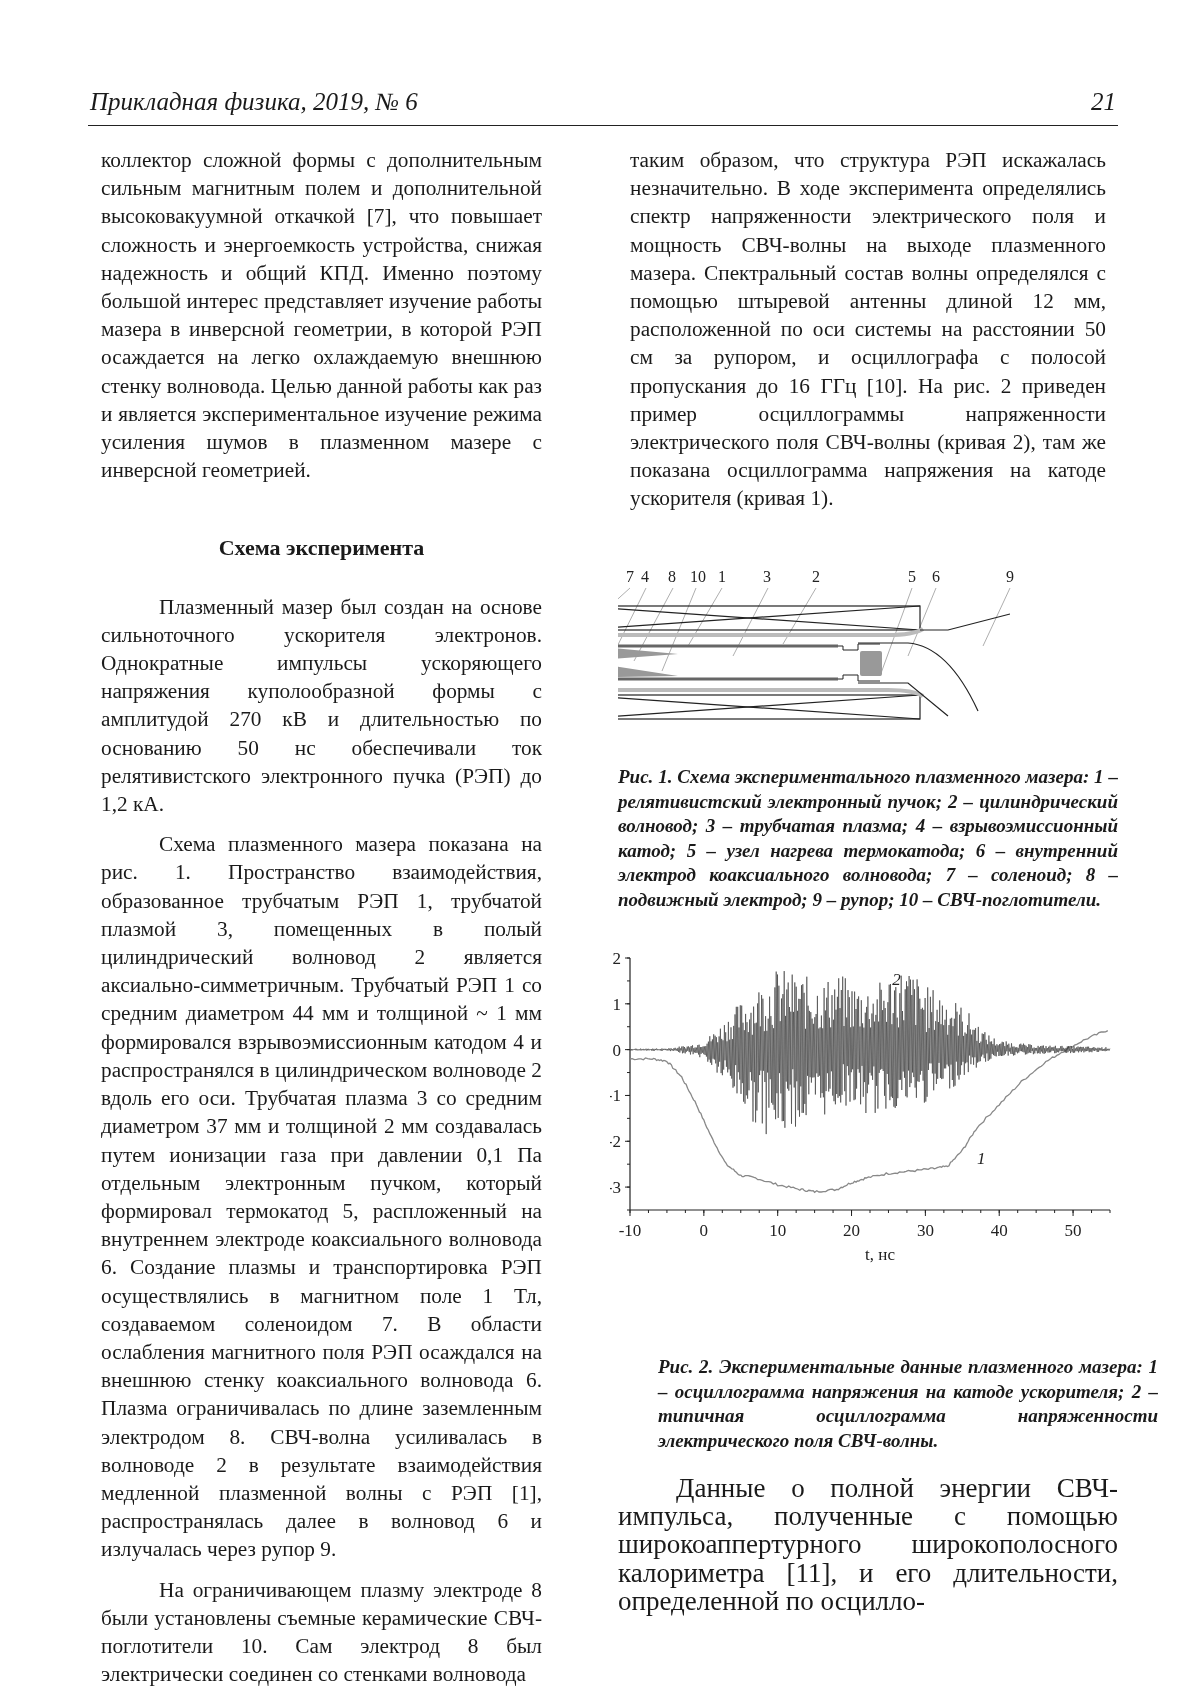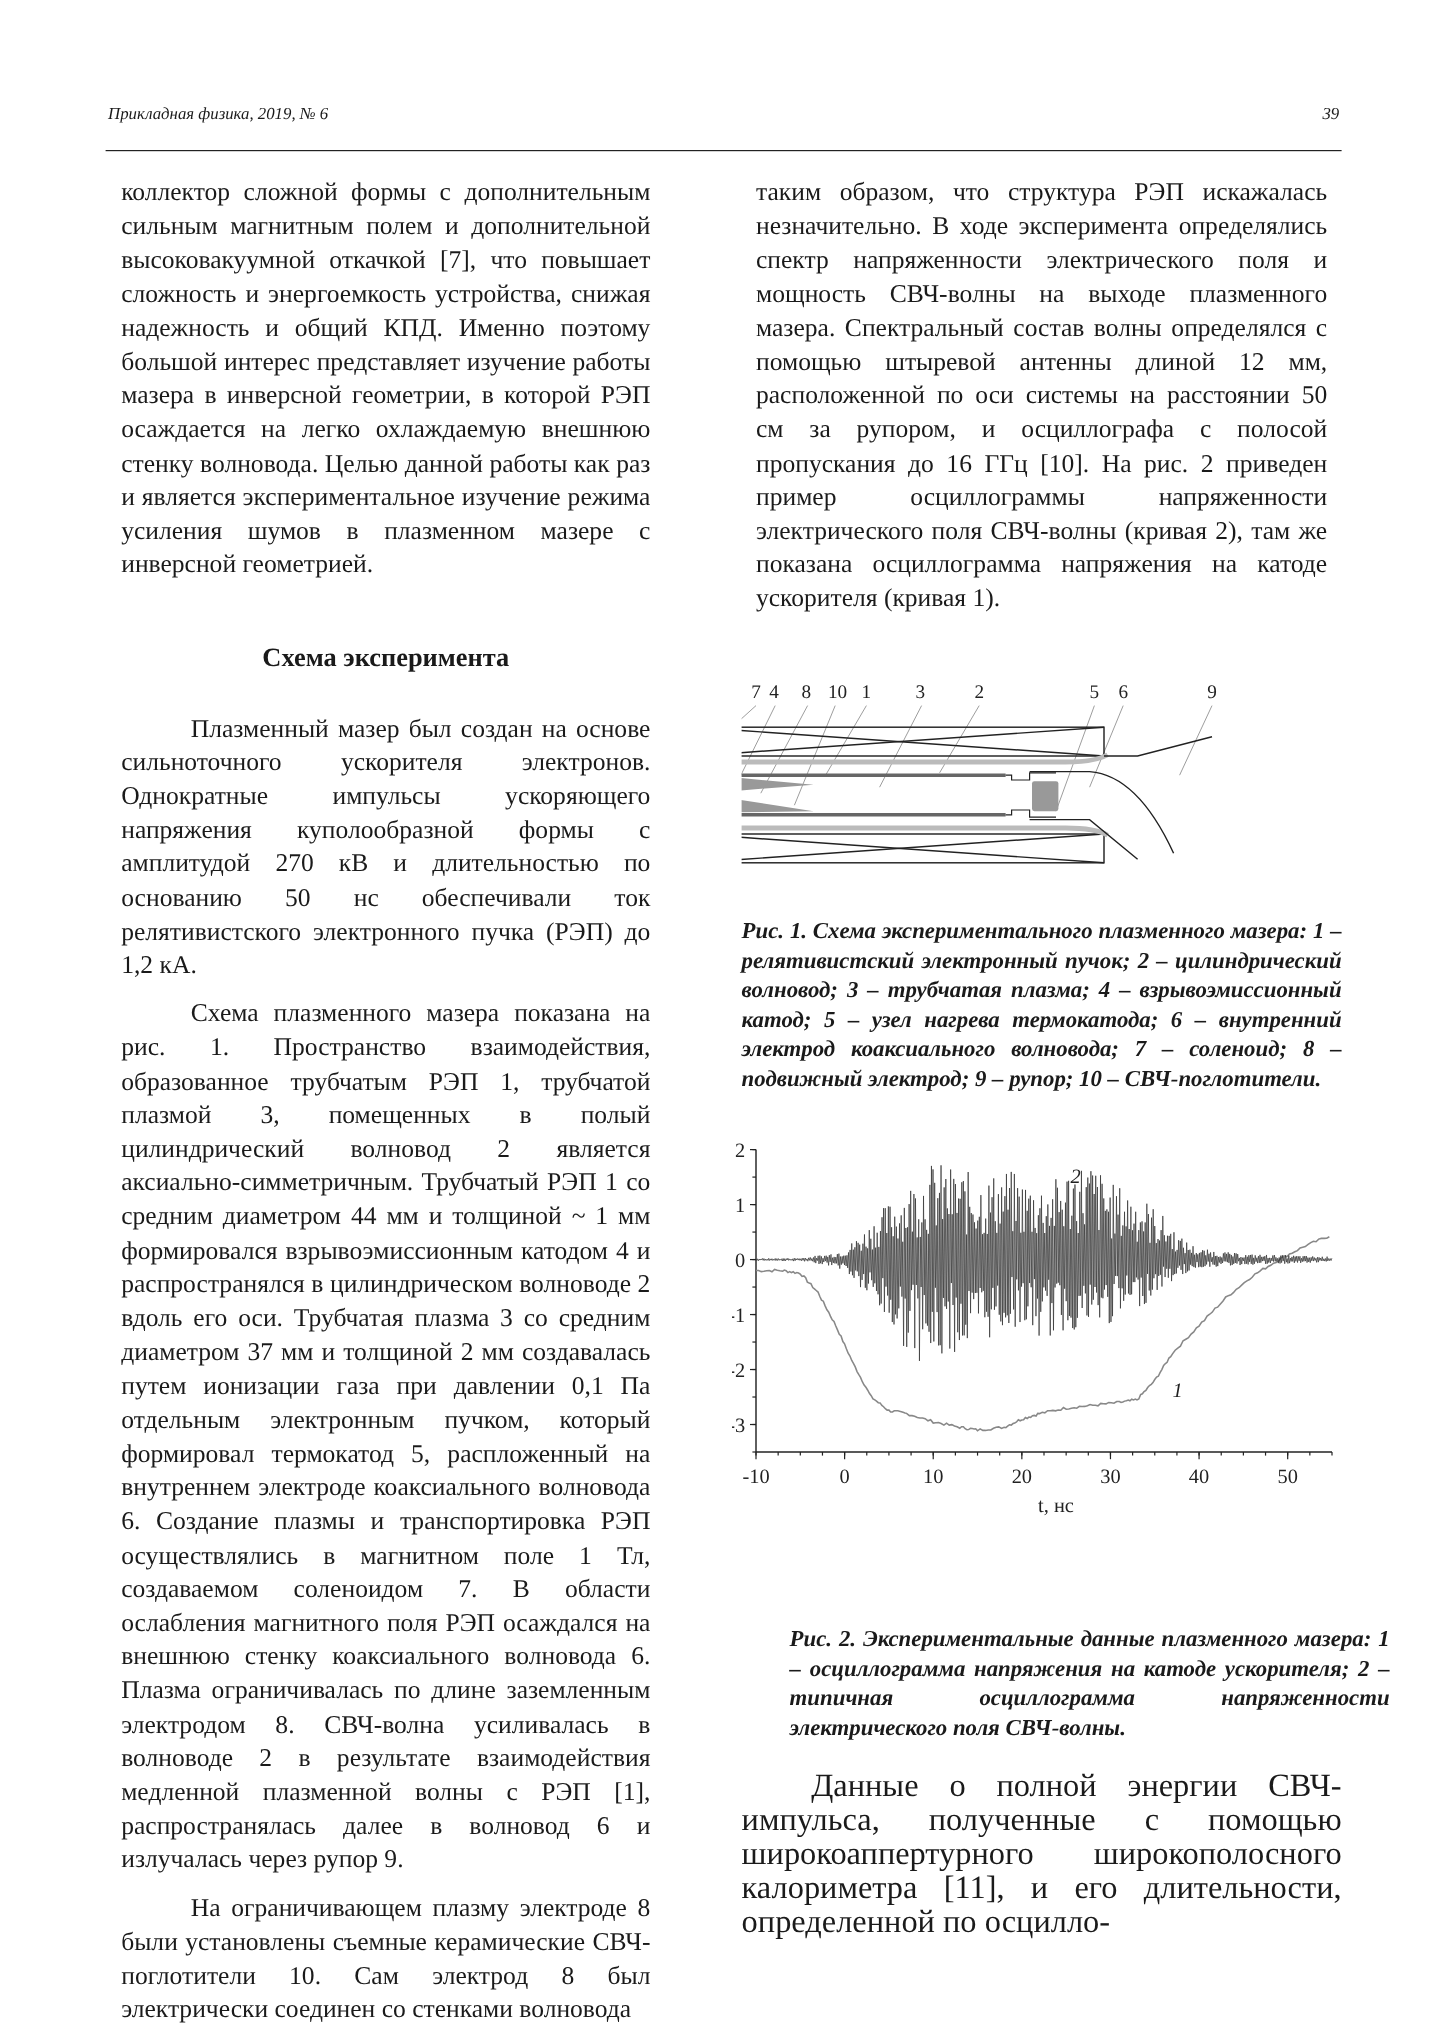--- a/index.html
+++ b/index.html
@@ -1,19 +1,19 @@
 <!DOCTYPE html>
 <html><head>
 <meta charset="utf-8">
 <style>
   html, body { margin: 0; padding: 0; background: #ffffff; }
   body { width: 1200px; height: 1698px; position: relative; overflow: hidden;
          font-family: "Liberation Serif", "DejaVu Serif", serif; color: #1a1a1a; }
   .running-head { position: absolute; left: 90px; top: 88px; width: 1026px; height: 24px;
-                  font-style: italic; font-size: 14px; }
+                  font-style: italic; font-size: 25px; }
   .running-head .journal { position: absolute; left: 0; top: 0; }
   .running-head .pageno { position: absolute; right: 0; top: 0; }
   .head-rule { position: absolute; left: 88px; top: 125px; width: 1030px; height: 1px; background: #222; }
 
   .col { position: absolute; top: 134px; width: 465px; font-size: 21.3px; line-height: 28.2px;
          text-align: justify; }
   .col-left { left: 89px; }
   .col-right { left: 618px; }
   .col p { margin: 12px; }
   .indent { text-indent: 58px; }
@@ -30,21 +30,21 @@
 
   .after-text { position: absolute; left: 618px; top: 1474px; width: 500px; font-size: 27px;
                 line-height: 28.2px; text-align: justify; }
   .after-text p { margin: 0; }
 </style>
 </head>
 <body>
 
 <div class="running-head">
   <span class="journal">Прикладная физика, 2019, № 6</span>
-  <span class="pageno">39</span>
+  <span class="pageno">21</span>
 </div>
 <div class="head-rule"></div>
 
 <div class="col col-left">
   <p>коллектор сложной формы с дополнительным сильным магнитным полем и дополнительной высоковакуумной откачкой [7], что повышает сложность и энергоемкость устройства, снижая надежность и общий КПД. Именно поэтому большой интерес представляет изучение работы мазера в инверсной геометрии, в которой РЭП осаждается на легко охлаждаемую внешнюю стенку волновода. Целью данной работы как раз и является экспериментальное изучение режима усиления шумов в плазменном мазере с инверсной геометрией.</p>
   <div class="section-title">Схема эксперимента</div>
   <p class="indent">Плазменный мазер был создан на основе сильноточного ускорителя электронов. Однократные импульсы ускоряющего напряжения куполообразной формы с амплитудой 270 кВ и длительностью по основанию 50 нс обеспечивали ток релятивистского электронного пучка (РЭП) до 1,2 кА.</p>
   <p class="indent">Схема плазменного мазера показана на рис. 1. Пространство взаимодействия, образованное трубчатым РЭП 1, трубчатой плазмой 3, помещенных в полый цилиндрический волновод 2 является аксиально-симметричным. Трубчатый РЭП 1 со средним диаметром 44 мм и толщиной ~ 1 мм формировался взрывоэмиссионным катодом 4 и распространялся в цилиндрическом волноводе 2 вдоль его оси. Трубчатая плазма 3 со средним диаметром 37 мм и толщиной 2 мм создавалась путем ионизации газа при давлении 0,1 Па отдельным электронным пучком, который формировал термокатод 5, распложенный на внутреннем электроде коаксиального волновода 6. Создание плазмы и транспортировка РЭП осуществлялись в магнитном поле 1 Тл, создаваемом соленоидом 7. В области ослабления магнитного поля РЭП осаждался на внешнюю стенку коаксиального волновода 6. Плазма ограничивалась по длине заземленным электродом 8. СВЧ-волна усиливалась в волноводе 2 в результате взаимодействия медленной плазменной волны с РЭП [1], распространялась далее в волновод 6 и излучалась через рупор 9.</p>
   <p class="indent">На ограничивающем плазму электроде 8 были установлены съемные керамические СВЧ-поглотители 10. Сам электрод 8 был электрически соединен со стенками волновода</p>
 </div>

